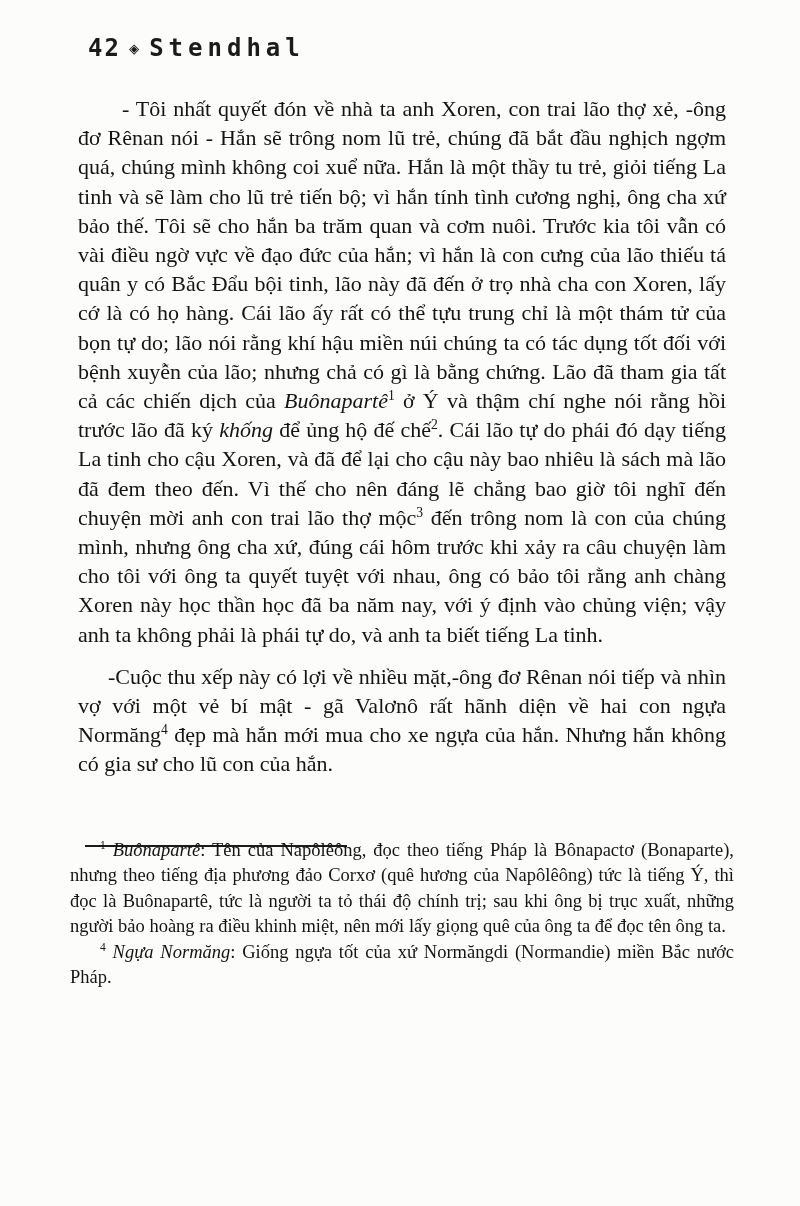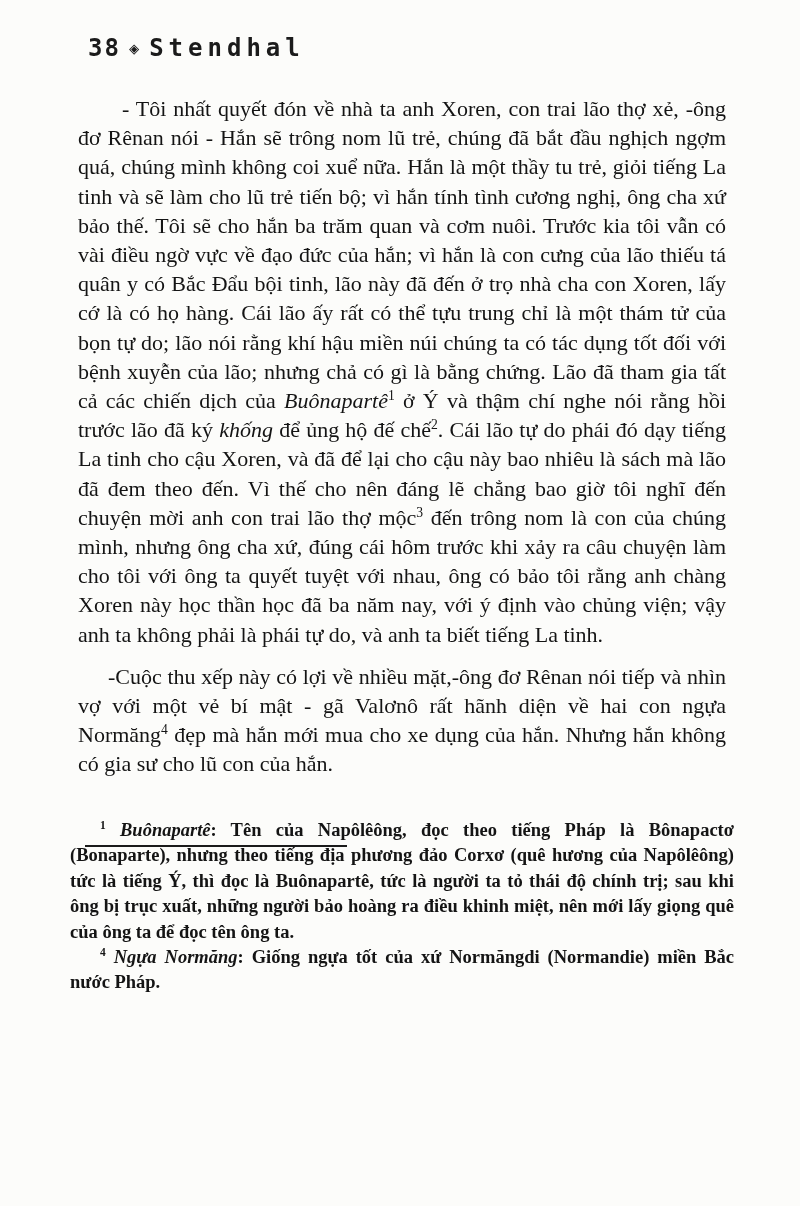--- a/index.html
+++ b/index.html
@@ -66,44 +66,43 @@
   .fnsep {
     position: absolute;
     left: 85px;
     top: 845px;
     width: 262px;
     border-top: 2.5px solid #1b1b1b;
   }
   .footnotes {
     position: absolute;
     left: 70px;
-    top: 818px;
+    top: 838px;
     width: 664px;
     font-size: 18.5px;
     line-height: 25.4px;
     text-align: justify;
-    font-weight: bold;
   }
   .fnp {
     margin: 0;
     text-indent: 30px;
   }
 </style>
 </head>
 <body>
 
 <div class="page">
 
   <div class="header">
-    <span class="pagenum">38</span><span class="ornament">◈</span><span class="running">Stendhal</span>
+    <span class="pagenum">42</span><span class="ornament">◈</span><span class="running">Stendhal</span>
   </div>
 
   <div class="bodytext">
       <p class="bodyp"><span>- Tôi nhất quyết đón về nhà ta anh Xoren, con trai lão thợ xẻ, -ông đơ Rênan nói - Hắn sẽ trông nom lũ trẻ, chúng đã bắt đầu nghịch ngợm quá, chúng mình không coi xuể nữa. Hắn là một thầy tu trẻ, giỏi tiếng La tinh và sẽ làm cho lũ trẻ tiến bộ; vì hắn tính tình cương nghị, ông cha xứ bảo thế. Tôi sẽ cho hắn ba trăm quan và cơm nuôi. Trước kia tôi vẫn có vài điều ngờ vực về đạo đức của hắn; vì hắn là con cưng của lão thiếu tá quân y có Bắc Đẩu bội tinh, lão này đã đến ở trọ nhà cha con Xoren, lấy cớ là có họ hàng. Cái lão ấy rất có thể tựu trung chỉ là một thám tử của bọn tự do; lão nói rằng khí hậu miền núi chúng ta có tác dụng tốt đối với bệnh xuyễn của lão; nhưng chả có gì là bằng chứng. Lão đã tham gia tất cả các chiến dịch của </span><span class="it">Buônapartê</span><sup>1</sup><span> ở Ý và thậm chí nghe nói rằng hồi trước lão đã ký </span><span class="it">khống</span><span> để ủng hộ đế chế</span><sup>2</sup><span>. Cái lão tự do phái đó dạy tiếng La tinh cho cậu Xoren, và đã để lại cho cậu này bao nhiêu là sách mà lão đã đem theo đến. Vì thế cho nên đáng lẽ chẳng bao giờ tôi nghĩ đến chuyện mời anh con trai lão thợ mộc</span><sup>3</sup><span> đến trông nom là con của chúng mình, nhưng ông cha xứ, đúng cái hôm trước khi xảy ra câu chuyện làm cho tôi với ông ta quyết tuyệt với nhau, ông có bảo tôi rằng anh chàng Xoren này học thần học đã ba năm nay, với ý định vào chủng viện; vậy anh ta không phải là phái tự do, và anh ta biết tiếng La tinh.</span></p>
-      <p class="bodyp"><span>-Cuộc thu xếp này có lợi về nhiều mặt,-ông đơ Rênan nói tiếp và nhìn vợ với một vẻ bí mật - gã Valơnô rất hãnh diện về hai con ngựa Normăng</span><sup>4</sup><span> đẹp mà hắn mới mua cho xe dụng của hắn. Nhưng hắn không có gia sư cho lũ con của hắn.</span></p>
+      <p class="bodyp"><span>-Cuộc thu xếp này có lợi về nhiều mặt,-ông đơ Rênan nói tiếp và nhìn vợ với một vẻ bí mật - gã Valơnô rất hãnh diện về hai con ngựa Normăng</span><sup>4</sup><span> đẹp mà hắn mới mua cho xe ngựa của hắn. Nhưng hắn không có gia sư cho lũ con của hắn.</span></p>
     </div>
 
   <div class="fnsep"></div>
 
   <div class="footnotes">
       <p class="fnp"><sup>1</sup><span> </span><span class="it">Buônapartê</span><span>: Tên của Napôlêông, đọc theo tiếng Pháp là Bônapactơ (Bonaparte), nhưng theo tiếng địa phương đảo Corxơ (quê hương của Napôlêông) tức là tiếng Ý, thì đọc là Buônapartê, tức là người ta tỏ thái độ chính trị; sau khi ông bị trục xuất, những người bảo hoàng ra điều khinh miệt, nên mới lấy giọng quê của ông ta để đọc tên ông ta.</span></p>
       <p class="fnp"><sup>4</sup><span> </span><span class="it">Ngựa Normăng</span><span>: Giống ngựa tốt của xứ Normăngdi (Normandie) miền Bắc nước Pháp.</span></p>
     </div>
 
 </div>

